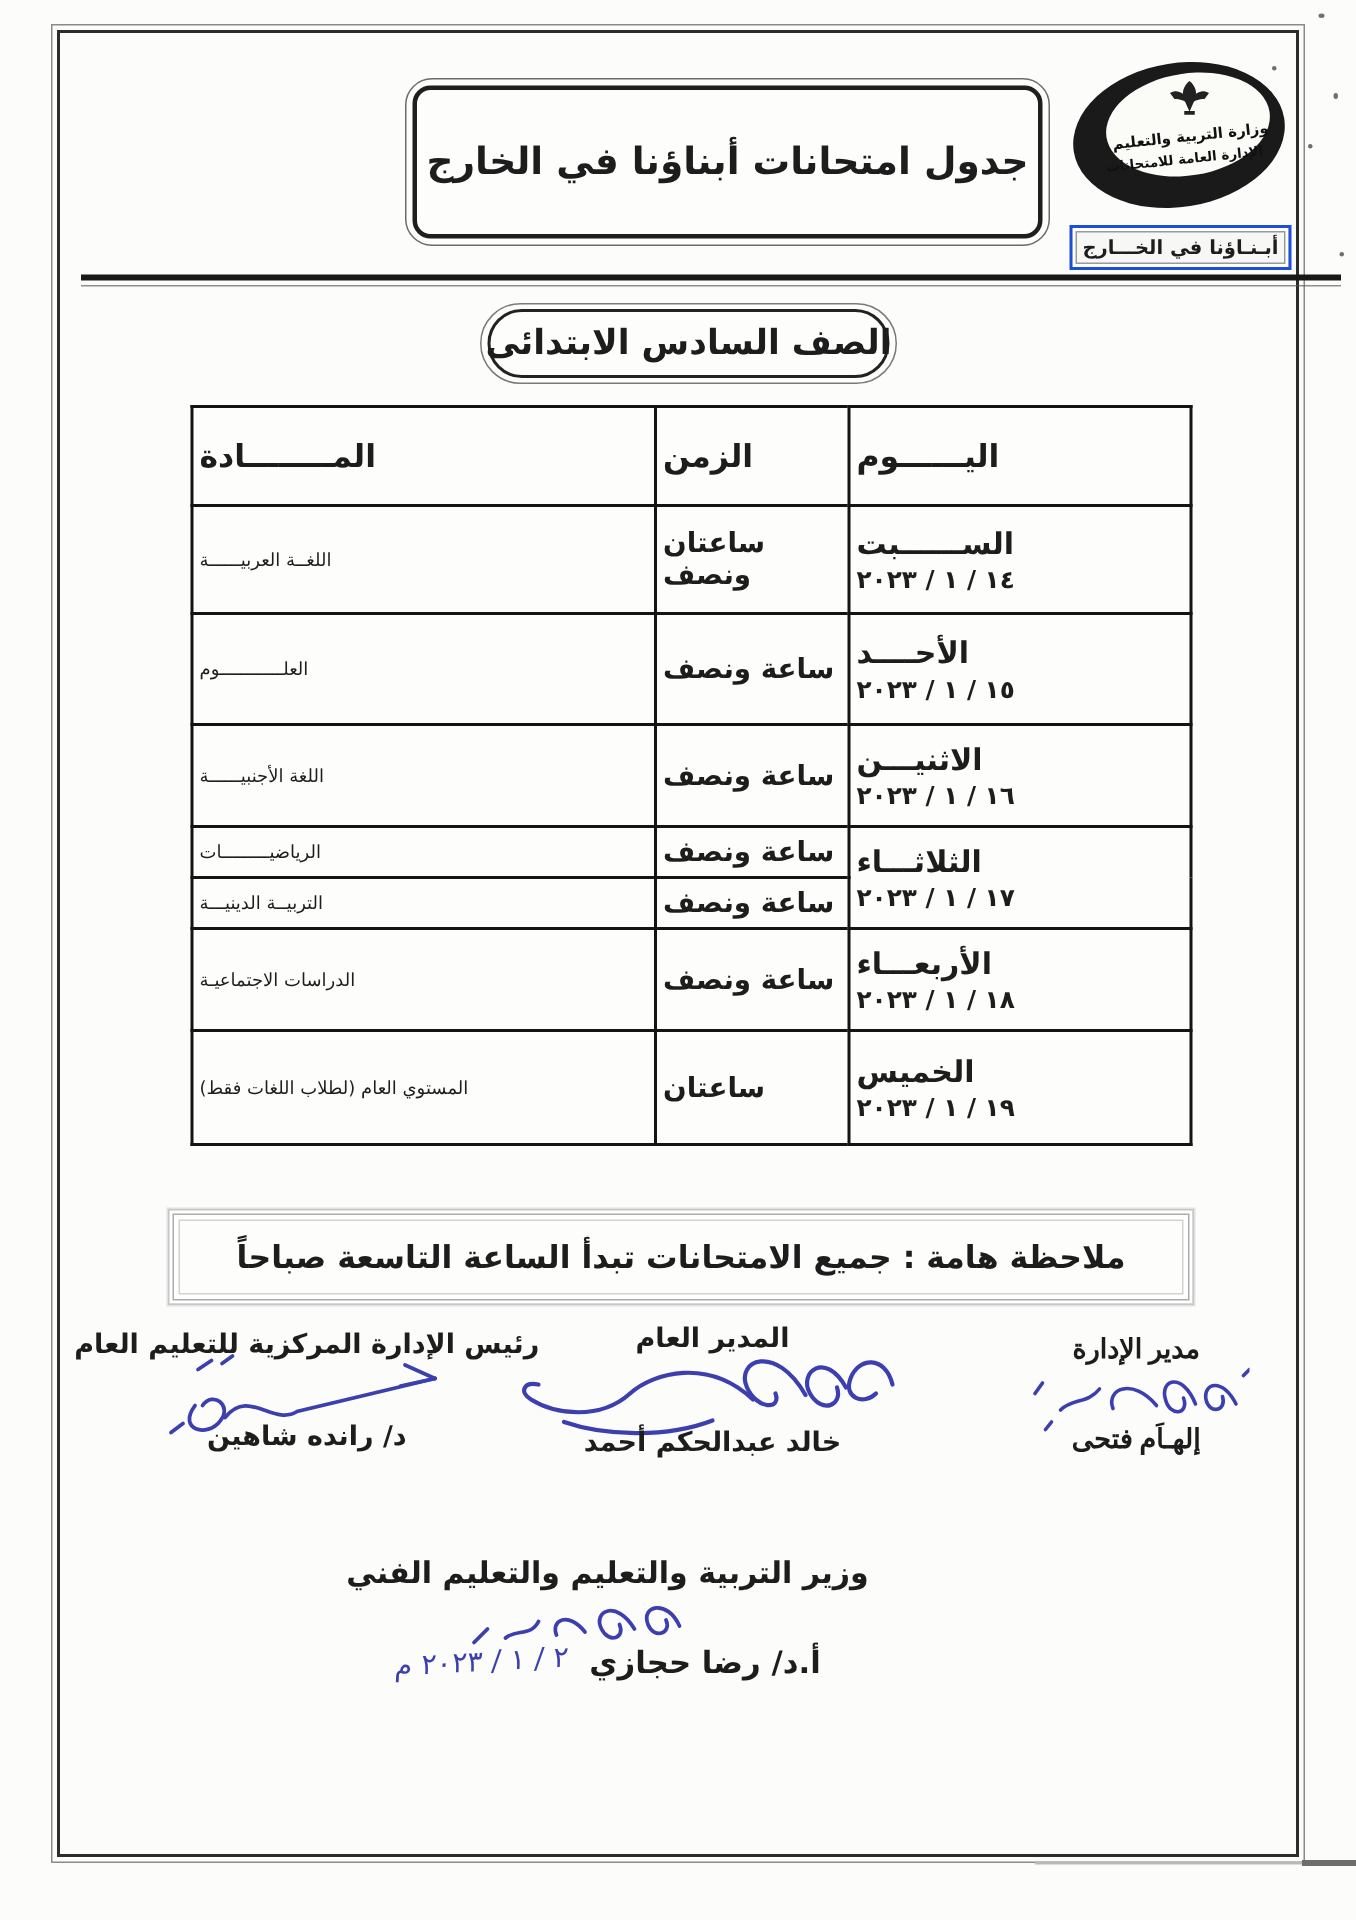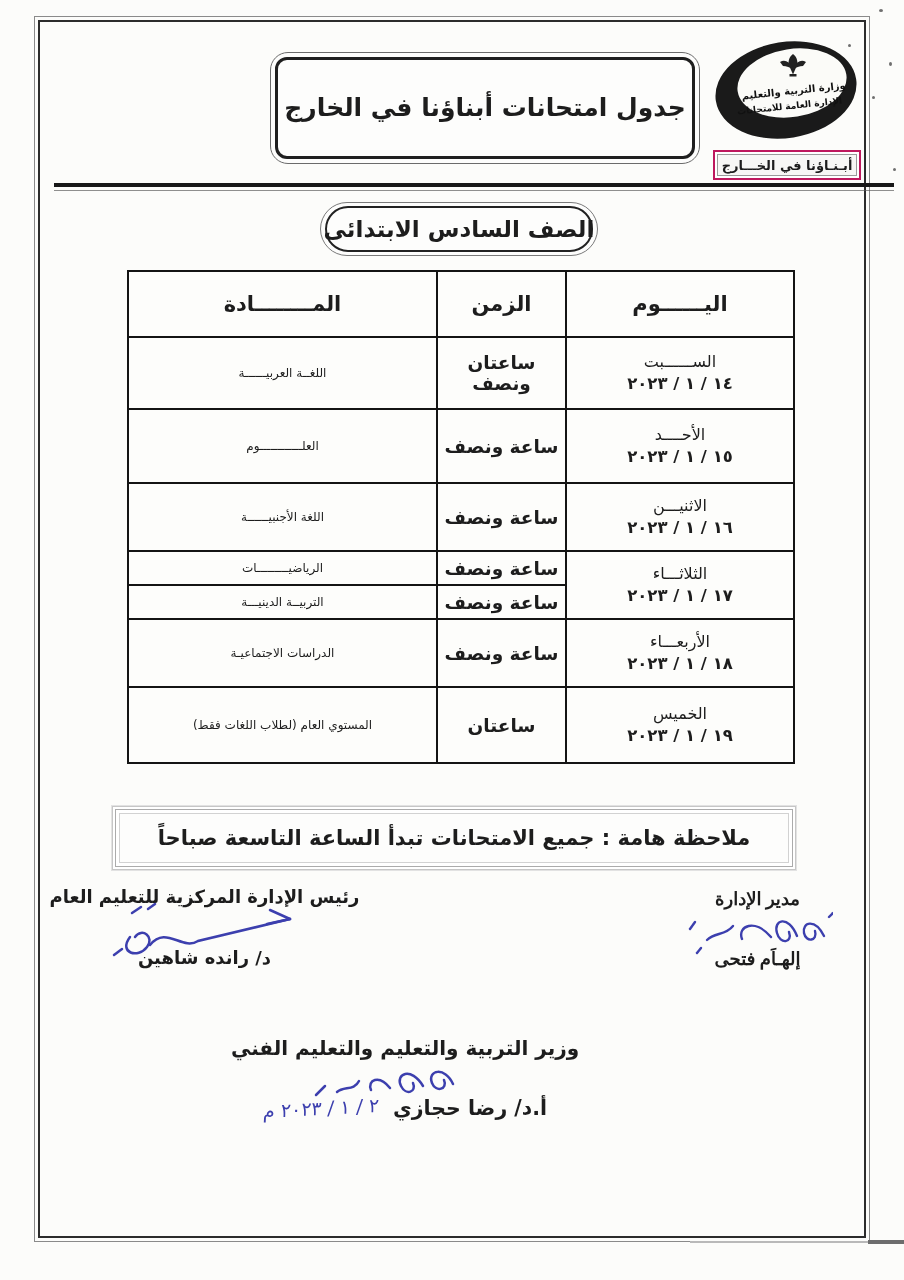--- a/index.html
+++ b/index.html
@@ -30,21 +30,21 @@
   .title-box-inner{
     width:100%;height:100%;box-sizing:border-box;
     border:3px solid #1f1f1f;border-radius:12px;
     display:flex;flex-direction:column;justify-content:center;align-items:center;
     gap:6px;
   }
   .title-line{font-size:25px;font-weight:bold;line-height:1.25;white-space:nowrap;}
   .logo-svg{position:absolute;left:710px;top:36px;}
   .logo-banner{
     position:absolute;left:713px;top:150px;width:148px;height:30px;
-    border:2px solid #be185d;box-sizing:border-box;
+    border:2px solid #1d4ed8;box-sizing:border-box;
     box-shadow:inset 0 0 0 2px #fff, inset 0 0 0 3px #9a9a9a;
     display:flex;align-items:center;justify-content:center;
     font-size:13px;font-weight:bold;background:#f7f7f5;
   }
   .sep-thick{position:absolute;left:54px;top:183px;width:840px;height:4px;background:#181818;}
   .sep-thin{position:absolute;left:54px;top:190px;width:840px;height:1px;background:#555;opacity:.65;}
   .speck{position:absolute;background:#6f6f6f;border-radius:50%;}
   
   .grade-outer{
     position:absolute;left:320px;top:202px;width:278px;height:54px;
@@ -57,26 +57,26 @@
     display:flex;align-items:center;justify-content:center;
     font-size:23px;font-weight:bold;white-space:nowrap;
   }
   
   table.exams{
     position:absolute;left:127px;top:270px;width:666px;
     border-collapse:collapse;table-layout:fixed;
     background:#fdfdfb;
   }
   table.exams td,table.exams th{
-    border:2.5px solid #141414;text-align:center;vertical-align:middle;
+    border:2.5px solid #141414;text-align:left;vertical-align:middle;
     padding:0 4px;overflow:hidden;
   }
   th.h{font-size:21px;font-weight:bold;height:64px;}
   td.day-cell{font-weight:bold;}
-  .day-name{font-size:16px;font-weight:normal;line-height:1.15;}
+  .day-name{font-size:20px;font-weight:bold;line-height:1.15;}
   .day-date{font-size:16.5px;font-weight:bold;margin-top:3px;letter-spacing:1px;}
   td.time-cell{font-size:18.5px;font-weight:700;}
   td.subject-cell{font-size:12px;font-weight:normal;}
   tr.r1{height:72px;} tr.r2{height:74px;} tr.r3{height:68px;}
   tr.r4a{height:34px;} tr.r4b{height:34px;}
   tr.r5{height:68px;} tr.r6{height:76px;}
   
   .note-box{
     position:absolute;left:112px;top:806px;width:684px;height:64px;box-sizing:border-box;
     border:1px solid #c6c6c6;background:#fdfdfc;
@@ -228,20 +228,33 @@
         <path d="M88 31 C72 12, 54 20, 59 33"></path>
         <path d="M50 20 C42 30, 32 26, 24 34"></path>
         <path d="M146 11 l4 -4"></path>
         <path d="M12 16 l-5 7"></path>
         <path d="M18 42 l-4 5"></path>
       </g>
     </svg>
     <div class="sig-name">إلهـاَم فتحى</div>
   </div>
 
+  <div class="sig-block sig-general">
+    <div class="sig-title">المدير العام</div>
+    <svg class="sig-svg" width="270" height="78" viewBox="0 0 270 78">
+      <g fill="none" stroke="#3c3fae" stroke-width="2.8" stroke-linecap="round">
+        <path d="M255 36 C250 16, 232 18, 227 32 C222 45, 236 50, 244 42"></path>
+        <path d="M224 38 C210 13, 192 28, 200 42 C208 56, 222 50, 218 38"></path>
+        <path d="M197 43 C177 8, 150 20, 158 38 C165 53, 181 53, 177 42"></path>
+        <path d="M162 46 C132 18, 96 28, 80 42 C60 60, 30 56, 14 46 C6 41, 9 34, 19 36"></path>
+        <path d="M135 60 C104 72, 62 70, 36 61"></path>
+      </g>
+    </svg>
+    <div class="sig-name">خالد عبدالحكم أحمد</div>
+  </div>
 
   <div class="sig-block sig-central">
     <div class="sig-title">رئيس الإدارة المركزية للتعليم العام</div>
     <svg class="sig-svg" width="225" height="64" viewBox="0 0 225 64">
       <g fill="none" stroke="#3c3fae" stroke-width="2.5" stroke-linecap="round">
         <path d="M38 40 C26 56, 46 62, 55 50 C63 40, 50 30, 43 40"></path>
         <path d="M58 48 C74 28, 90 54, 106 44 L198 22"></path>
         <path d="M198 22 l-20 -9"></path>
         <path d="M198 22 l-23 5"></path>
         <path d="M40 16 l9 -6"></path>

